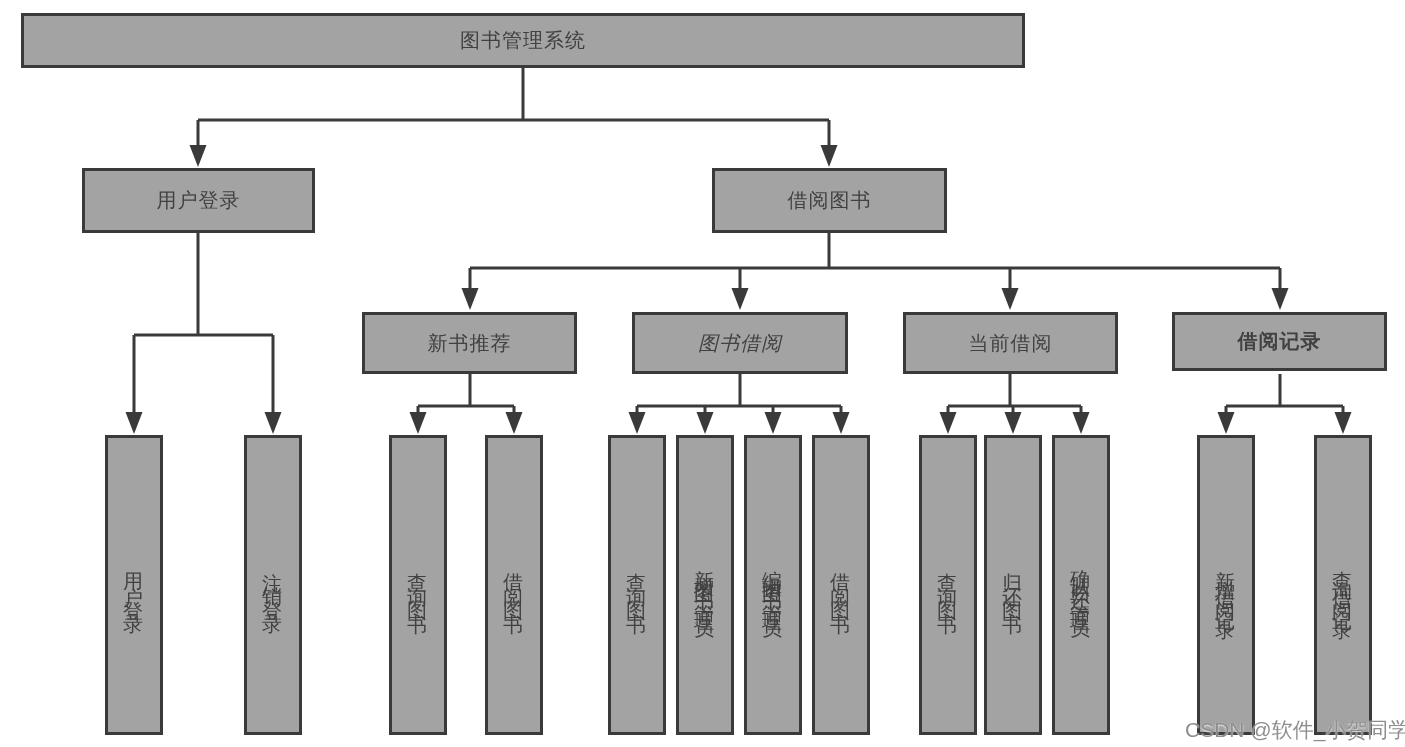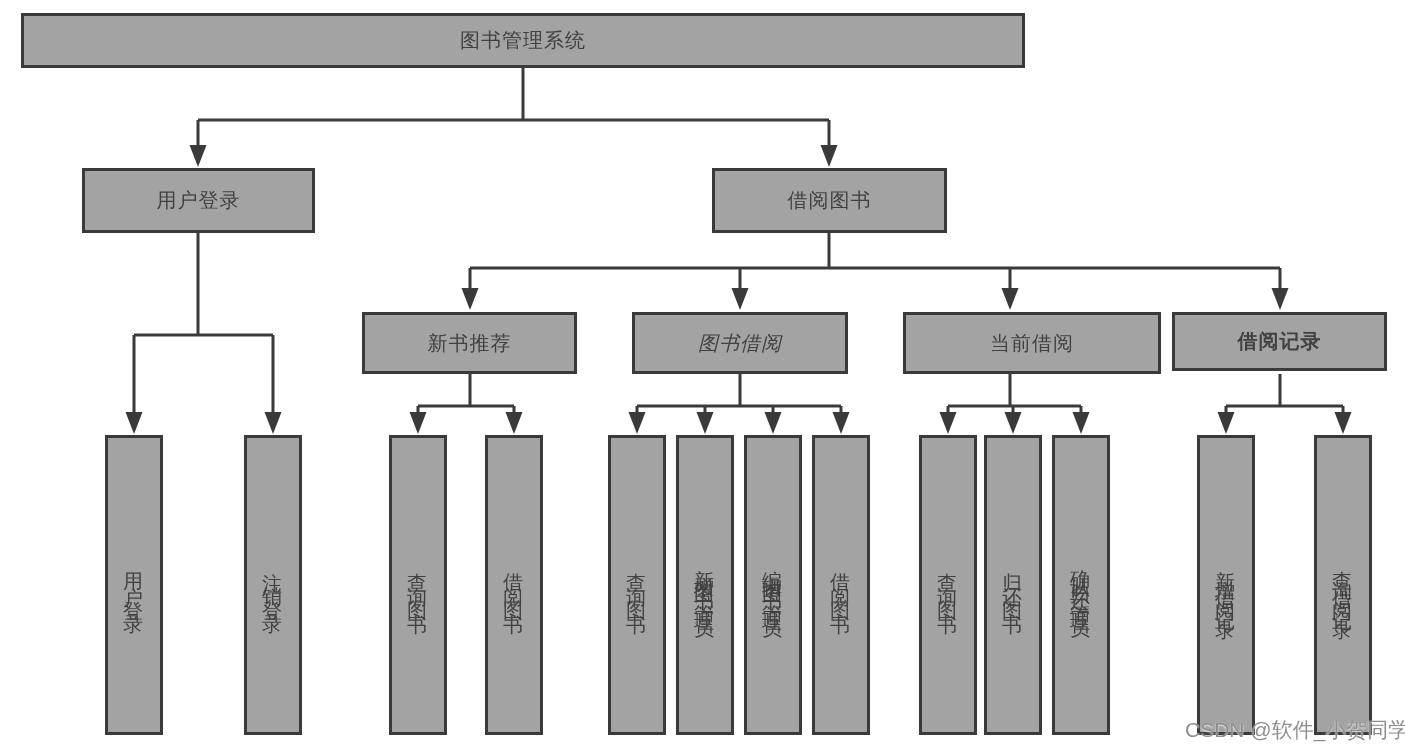--- a/index.html
+++ b/index.html
@@ -91,21 +91,21 @@
   <div class="node" style="left:712px;top:168px;width:235px;height:65px;">
     <span>借阅图书</span>
   </div>
 
   <div class="node" style="left:362px;top:312px;width:215px;height:62px;text-align:center;">
     <span>新书推荐</span>
   </div>
   <div class="node" style="left:632px;top:312px;width:216px;height:62px;font-style:italic;">
     <span>图书借阅</span>
   </div>
-  <div class="node" style="left:903px;top:312px;width:258px;height:62px;">
+  <div class="node" style="left:903px;top:312px;width:215px;height:62px;">
     <span>当前借阅</span>
   </div>
   <div class="node" style="left:1172px;top:312px;width:215px;height:59px;font-weight:bold;">
     <span>借阅记录</span>
   </div>
 
   <div class="node vnode" style="left:105px;top:435px;width:58px;height:300px;">
     <span class="vtext vs-wide">用户登录</span>
   </div>
   <div class="node vnode" style="left:244px;top:435px;width:58px;height:300px;">

